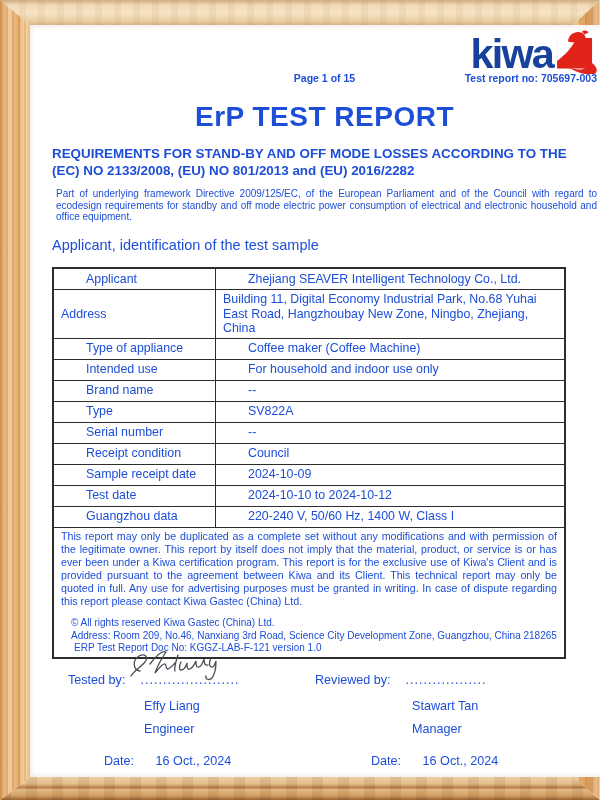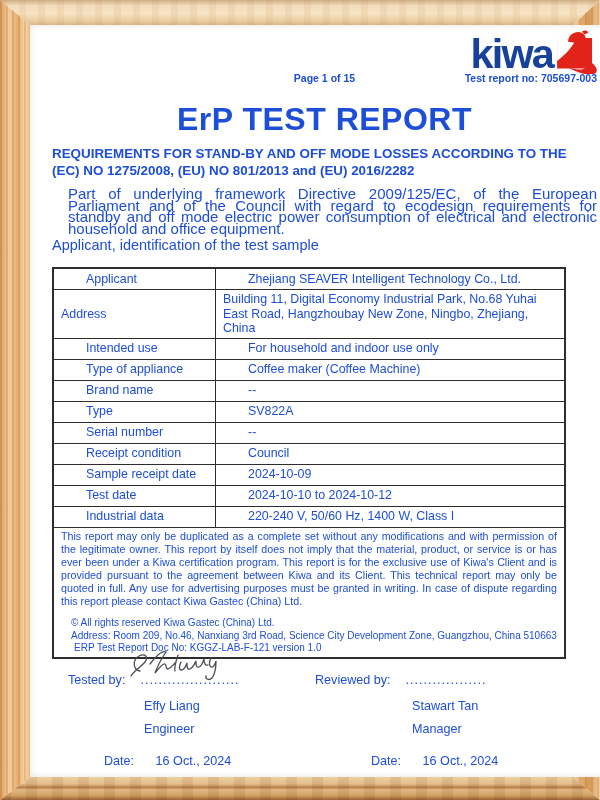--- a/index.html
+++ b/index.html
@@ -46,23 +46,23 @@
     box-shadow:inset 0 0 6px rgba(120,90,50,.18);
     color:#1d4ed8;
   }
   .content{position:absolute;left:22px;right:21px;top:0;bottom:0;}
   
   .logo-wrap{position:absolute;top:3px;right:-4px;width:132px;height:46px;}
   .hdr-row{position:absolute;top:47px;left:0;right:0;height:15px;font-size:10.5px;font-weight:bold;}
   .page-info{position:absolute;left:0;right:0;text-align:center;}
   .report-no{position:absolute;right:0;}
   
-  .title{position:absolute;top:76px;left:0;right:0;text-align:center;font-size:32px;font-weight:bold;letter-spacing:.5px;}
+  .title{position:absolute;top:76px;left:0;right:0;text-align:center;font-size:28px;font-weight:bold;letter-spacing:.5px;}
   .subtitle{position:absolute;top:120px;left:0;right:0;font-size:13.4px;font-weight:bold;line-height:17px;}
-  .intro{position:absolute;top:163px;left:16px;right:0;font-size:15px;line-height:11.6px;text-align:justify;}
+  .intro{position:absolute;top:163px;left:4px;right:0;font-size:10px;line-height:11.6px;text-align:justify;}
   .section-heading{position:absolute;top:212px;left:0;font-size:14.5px;}
   
   table.sample{position:absolute;top:242px;left:0;width:500px;border-collapse:collapse;border:2px solid #2d2d2d;}
   table.sample td{border:1px solid #2d2d2d;font-size:12.4px;padding:2px 7px;vertical-align:middle;line-height:14.5px;}
   td.lbl{width:122px;}
   tr.sr td{height:16px;padding-left:32px;}
   td.note-cell{padding:3px 7px 4px 7px;}
   .note{font-size:10.7px;line-height:13.1px;text-align:justify;}
   .foot{margin-top:9px;font-size:10px;line-height:12.6px;margin-left:10px;}
   .foot div{white-space:nowrap;}
@@ -106,43 +106,43 @@
         <text x="0" y="43" font-family="Liberation Sans, DejaVu Sans, sans-serif" font-size="45" font-weight="bold" fill="#17419b" letter-spacing="-2">kiwa</text>
       </svg>
     </div>
 
     <div class="hdr-row">
       <span class="page-info">Page 1 of 15</span>
       <span class="report-no">Test report no: 705697-003</span>
     </div>
 
     <div class="title">ErP TEST REPORT</div>
-    <div class="subtitle">REQUIREMENTS FOR STAND-BY AND OFF MODE LOSSES ACCORDING TO THE (EC) NO 1275/2008, (EU) NO 801/2013 and (EU) 2016/2282</div>
+    <div class="subtitle">REQUIREMENTS FOR STAND-BY AND OFF MODE LOSSES ACCORDING TO THE (EC) NO 2133/2008, (EU) NO 801/2013 and (EU) 2016/2282</div>
     <div class="intro">Part of underlying framework Directive 2009/125/EC, of the European Parliament and of the Council with regard to ecodesign requirements for standby and off mode electric power consumption of electrical and electronic household and office equipment.</div>
     <div class="section-heading">Applicant, identification of the test sample</div>
 
     <table class="sample">
       <tbody>
           <tr class="sr">
         <td class="lbl">Applicant</td>
         <td>Zhejiang SEAVER Intelligent Technology Co., Ltd.</td>
       </tr>
       <tr>
         <td class="lbl">Address</td>
         <td>Building 11, Digital Economy Industrial Park, No.68 Yuhai East Road, Hangzhoubay New Zone, Ningbo, Zhejiang, China</td>
       </tr>
       <tr class="sr">
+        <td class="lbl">Type of appliance</td>
+        <td>Coffee maker (Coffee Machine)</td>
+      </tr>
+      <tr class="sr">
         <td class="lbl">Intended use</td>
         <td>For household and indoor use only</td>
       </tr>
       <tr class="sr">
-        <td class="lbl">Type of appliance</td>
-        <td>Coffee maker (Coffee Machine)</td>
-      </tr>
-      <tr class="sr">
         <td class="lbl">Brand name</td>
         <td>--</td>
       </tr>
       <tr class="sr">
         <td class="lbl">Type</td>
         <td>SV822A</td>
       </tr>
       <tr class="sr">
         <td class="lbl">Serial number</td>
         <td>--</td>
@@ -153,29 +153,29 @@
       </tr>
       <tr class="sr">
         <td class="lbl">Sample receipt date</td>
         <td>2024-10-09</td>
       </tr>
       <tr class="sr">
         <td class="lbl">Test date</td>
         <td>2024-10-10 to 2024-10-12</td>
       </tr>
       <tr class="sr">
-        <td class="lbl">Industrial data</td>
+        <td class="lbl">Guangzhou data</td>
         <td>220-240 V, 50/60 Hz, 1400 W, Class I</td>
       </tr>
       <tr>
         <td class="note-cell" colspan="2">
           <div class="note">This report may only be duplicated as a complete set without any modifications and with permission of the legitimate owner. This report by itself does not imply that the material, product, or service is or has ever been under a Kiwa certification program. This report is for the exclusive use of Kiwa's Client and is provided pursuant to the agreement between Kiwa and its Client. This technical report may only be quoted in full. Any use for advertising purposes must be granted in writing.  In case of dispute regarding this report please contact Kiwa Gastec (China) Ltd.</div>
           <div class="foot">
             <div>© All rights reserved Kiwa Gastec (China) Ltd.</div>
-            <div>Address: Room 209, No.46, Nanxiang 3rd Road, Science City Development Zone, Guangzhou, China 510663</div>
+            <div>Address: Room 209, No.46, Nanxiang 3rd Road, Science City Development Zone, Guangzhou, China 218265</div>
             <div class="docno">ERP Test Report Doc No: KGGZ-LAB-F-121 version 1.0</div>
           </div>
         </td>
       </tr>
     </tbody>
       </table>
 
     <div class="sigs">
       <div class="sig-col l">
         <div class="sig-line">

